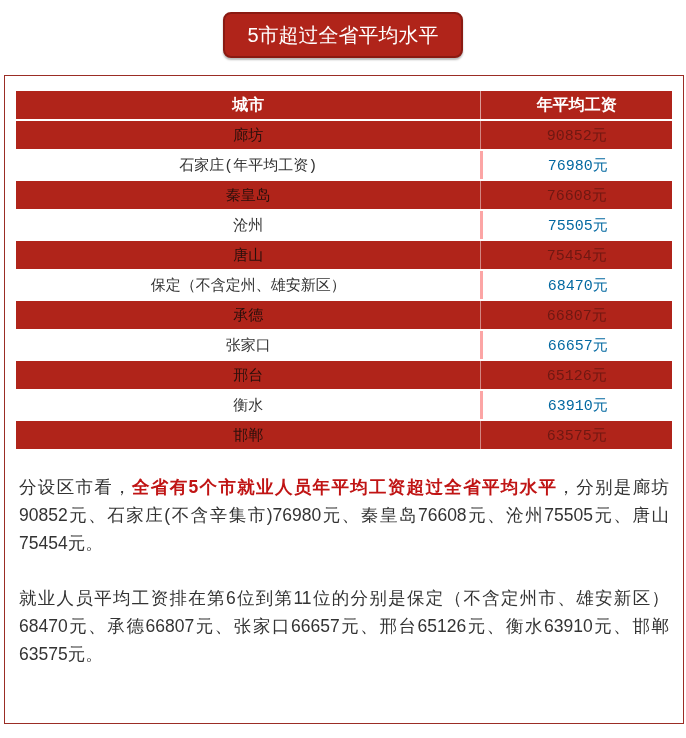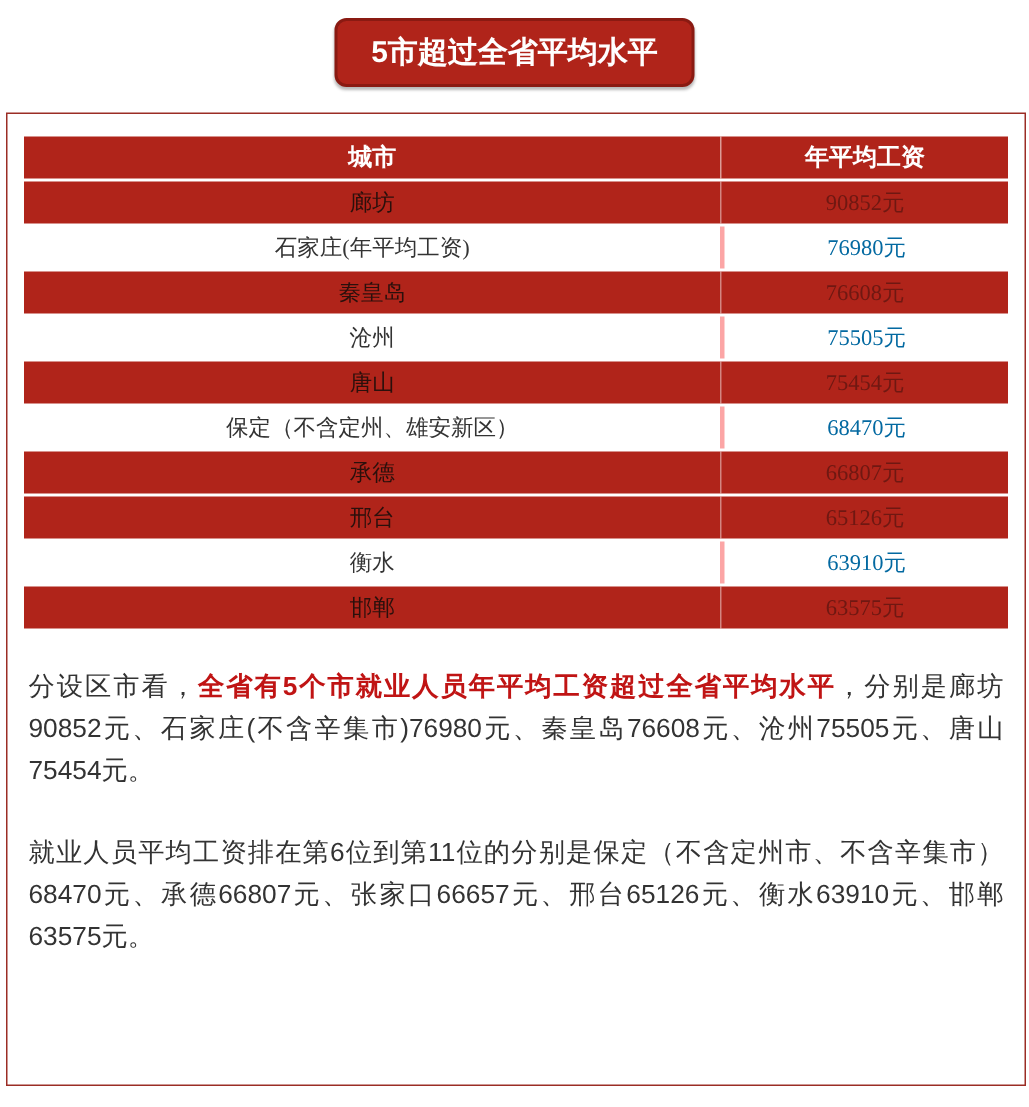--- a/index.html
+++ b/index.html
@@ -5,37 +5,37 @@
   html,body{margin:0;padding:0;}
   body{
     width:686px;height:738px;background:#ffffff;
     font-family:"Liberation Sans",sans-serif;
     -webkit-font-smoothing:antialiased;
     overflow:hidden;
   }
   .badge{
     display:table;margin:12px auto 16px auto;
     background:#b0241a;color:#ffffff;
-    font-weight:bold;font-size:20px;line-height:1;
+    font-weight:normal;font-size:20px;line-height:1;
     padding:11px 22px;border-radius:8px;
     border:2px solid #8a1a12;
     box-shadow:0 2px 2px rgba(0,0,0,0.28);
   }
   .container{
     margin:17px 2px 0 4px;
     border:1px solid #9b2d25;
     padding:13px 11px 16px 11px;
     box-sizing:border-box;
     height:649px;
   }
   table.wage-table{
     width:100%;
     border-collapse:separate;
     border-spacing:0 2px;
-    font-family:Liberation Serif, serif;
+    font-family:Liberation Mono, monospace;
     font-size:15px;
     table-layout:fixed;
   }
   table.wage-table col.c-city{width:70.8%;}
   table.wage-table col.c-wage{width:29.2%;}
   table.wage-table th{
     background:#b0241a;color:#ffffff;
     font-weight:bold;font-size:16px;
     height:28px;text-align:center;padding:0;
   }
@@ -100,33 +100,37 @@
           <td class="wage">75454元</td>
         </tr>
         <tr class="white">
           <td class="city">保定（不含定州、雄安新区）</td>
           <td class="wage">68470元</td>
         </tr>
         <tr class="red">
           <td class="city">承德</td>
           <td class="wage">66807元</td>
         </tr>
+        <tr class="white">
+          <td class="city">张家口</td>
+          <td class="wage">66657元</td>
+        </tr>
         <tr class="red">
           <td class="city">邢台</td>
           <td class="wage">65126元</td>
         </tr>
         <tr class="white">
           <td class="city">衡水</td>
           <td class="wage">63910元</td>
         </tr>
         <tr class="red">
           <td class="city">邯郸</td>
           <td class="wage">63575元</td>
         </tr>
       </tbody>
   </table>
 
   <div class="paragraphs">
     <p class="para"><span>分设区市看，</span><span class="bold-red">全省有5个市就业人员年平均工资超过全省平均水平</span><span>，分别是廊坊90852元、石家庄(不含辛集市)76980元、秦皇岛76608元、沧州75505元、唐山75454元。</span></p>
-    <p class="para">就业人员平均工资排在第6位到第11位的分别是保定（不含定州市、不含辛集市）68470元、承德66807元、张家口66657元、邢台65126元、衡水63910元、邯郸63575元。</p>
+    <p class="para">就业人员平均工资排在第6位到第11位的分别是保定（不含定州市、雄安新区）68470元、承德66807元、张家口66657元、邢台65126元、衡水63910元、邯郸63575元。</p>
   </div>
 
 </div>
 
 </body></html>

